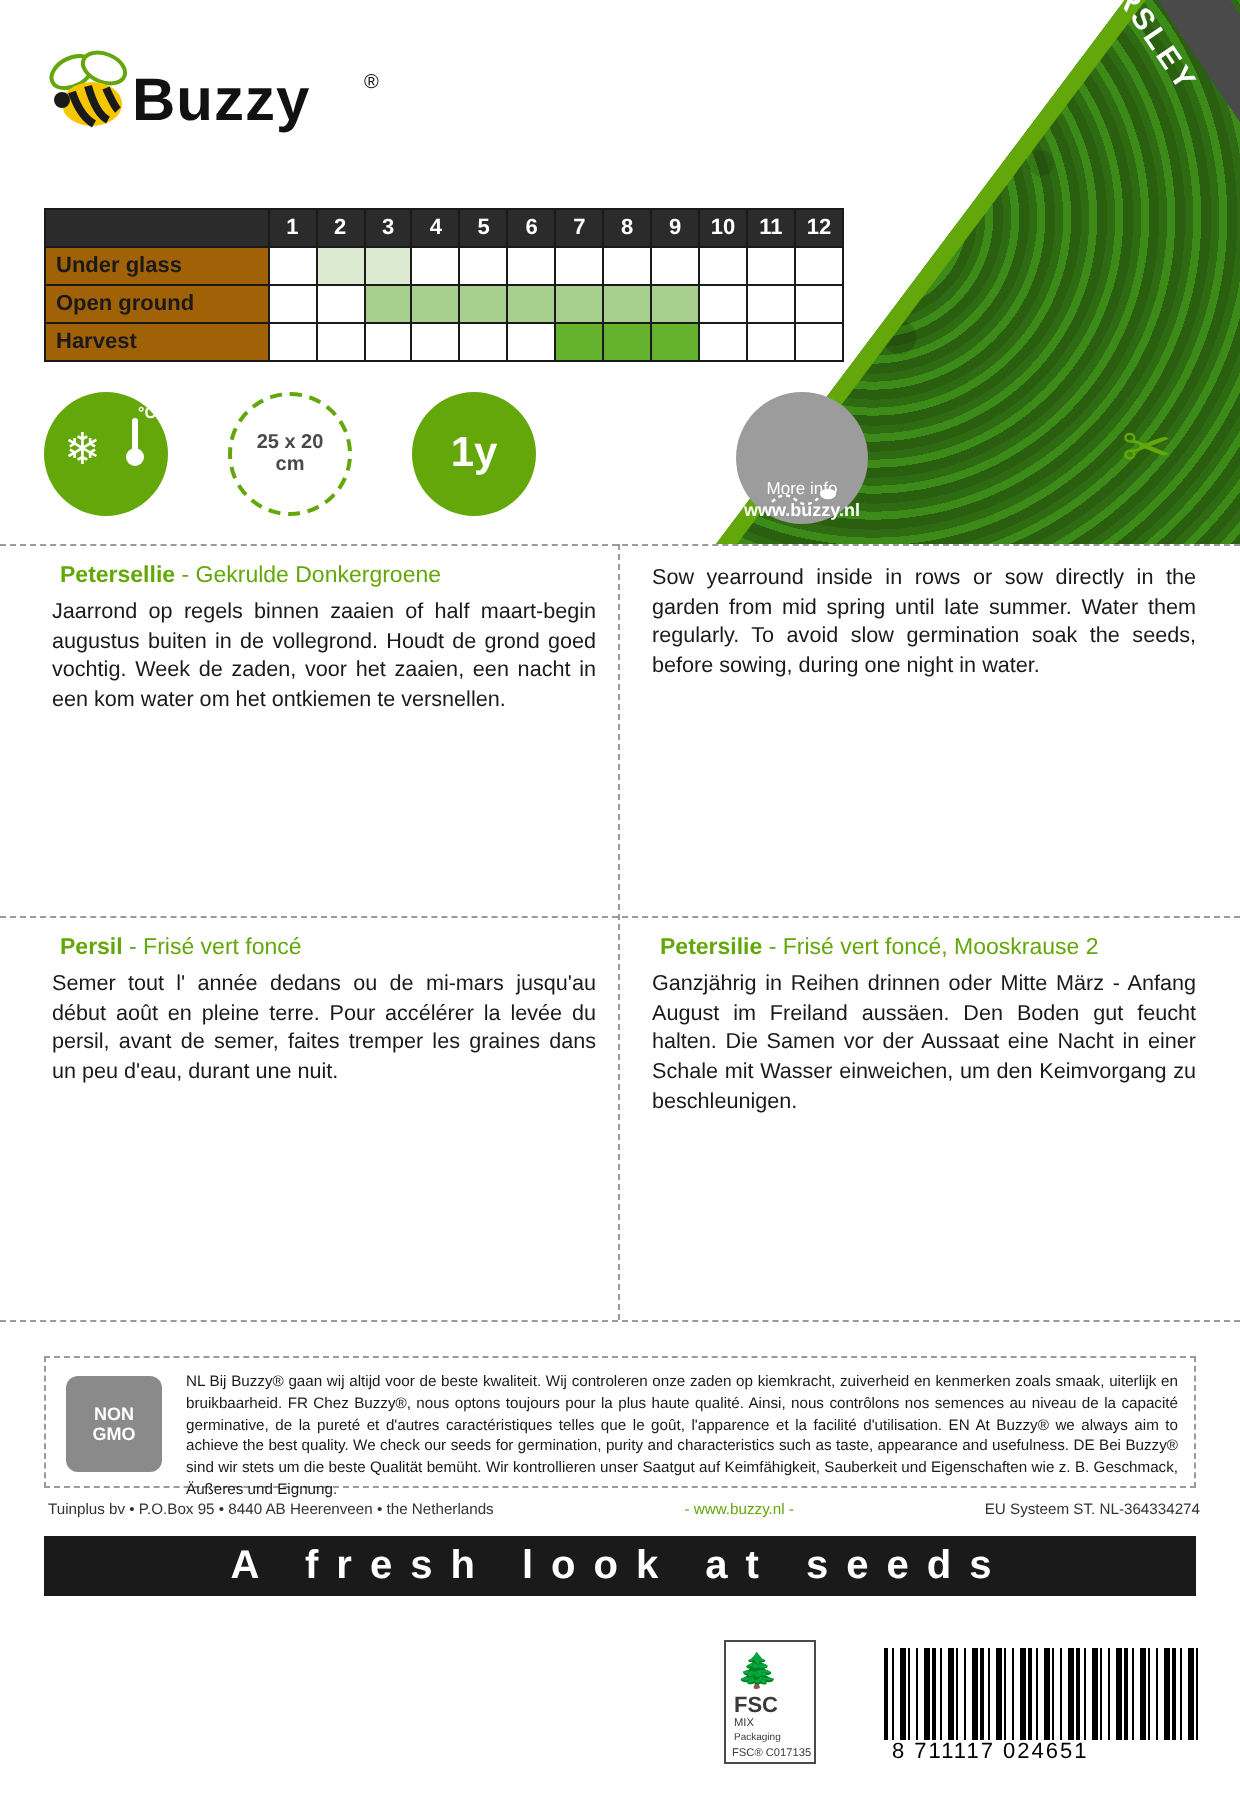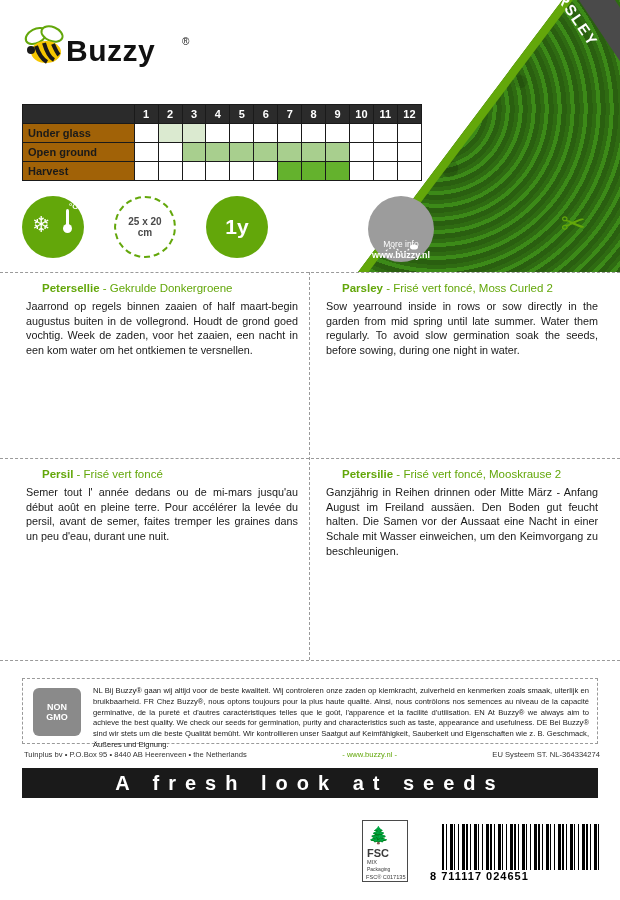--- a/index.html
+++ b/index.html
@@ -102,21 +102,21 @@
 
   
   .scissors { position:absolute; right:34px; top:206px; font-size:30px; color:#63a70a; transform:rotate(0deg); }
 
   
   .hdash { position:absolute; left:0; width:620px; height:0; border-top:1px dashed #9a9a9a; }
   .vdash { position:absolute; top:0; height:0; border-top:1px dashed #9a9a9a; }
 
   
   .panel { position:absolute; width:272px; }
-  .panel h3 { margin:0 0 5px 16px; font-size:11.5px; font-weight:bold; color:#63a70a; }
+  .panel h3 { margin:0 0 5px 4px; font-size:11.5px; font-weight:bold; color:#63a70a; }
   .panel h3 .sub { color:#63a70a; font-weight:normal; }
   .panel p { margin:0; font-size:10.8px; line-height:1.36; color:#1a1a1a; text-align:justify; }
 
   .p-nl { left:26px; top:282px; }
   .p-en { left:326px; top:282px; }
   .p-fr { left:26px; top:468px; }
   .p-de { left:326px; top:468px; }
 
   
   .qbox { position:absolute; left:22px; top:678px; width:576px; height:66px;
@@ -146,21 +146,21 @@
   .fsc .t4 { position:absolute; left:3px; top:53px; font-size:5.6px; }
 
   .barcode { position:absolute; left:430px; top:824px; width:170px; height:58px; }
   .barcode .bars { position:absolute; left:12px; top:0; width:158px; height:46px;
     background:
       repeating-linear-gradient(90deg,
         #000 0 2px, #fff 2px 4px, #000 4px 5px, #fff 5px 8px,
         #000 8px 11px, #fff 11px 12px, #000 12px 13px, #fff 13px 16px,
         #000 16px 17px, #fff 17px 20px, #000 20px 23px, #fff 23px 24px);
   }
-  .barcode .num { position:absolute; left:0; top:46px; width:170px; font-size:11px; font-weight:bold;
+  .barcode .num { position:absolute; left:16px; top:46px; width:170px; font-size:11px; font-weight:normal;
     letter-spacing:1px; color:#000; }
 </style>
 </head>
 <body>
 
 <div class="page">
 
   <div class="top">
 
     <div class="photo">
@@ -297,24 +297,20 @@
 
   <div class="panel p-nl">
     <h3>
       <span>Petersellie</span>
       <span class="sub">- Gekrulde Donkergroene</span>
     </h3>
     <p>Jaarrond op regels binnen zaaien of half maart-begin augustus buiten in de vollegrond. Houdt de grond goed vochtig. Week de zaden, voor het zaaien, een nacht in een kom water om het ontkiemen te versnellen.</p>
   </div>
 
   <div class="panel p-en">
-    <h3>
-      <span>Parsley</span>
-      <span class="sub">- Frisé vert foncé, Moss Curled 2</span>
-    </h3>
     <p>Sow yearround inside in rows or sow directly in the garden from mid spring until late summer. Water them regularly. To avoid slow germination soak the seeds, before sowing, during one night in water.</p>
   </div>
 
   <div class="panel p-fr">
     <h3>
       <span>Persil</span>
       <span class="sub">- Frisé vert foncé</span>
     </h3>
     <p>Semer tout l' année dedans ou de mi-mars jusqu'au début août en pleine terre. Pour accélérer la levée du persil, avant de semer, faites tremper les graines dans un peu d'eau, durant une nuit.</p>
   </div>

